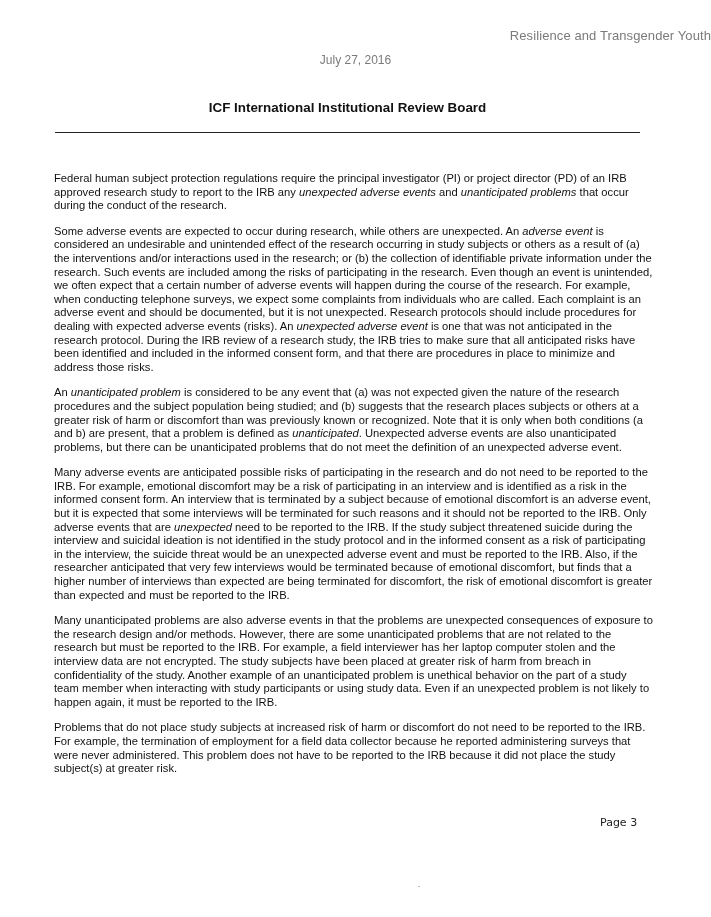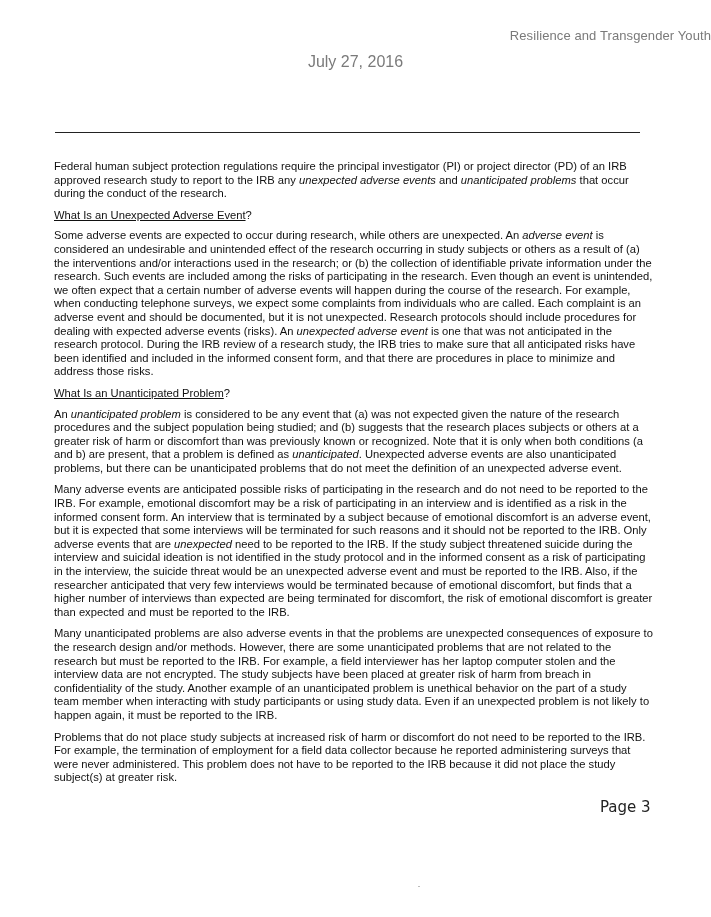--- a/index.html
+++ b/index.html
@@ -24,21 +24,21 @@
       font-size: 13px;
       color: #7a7a7a;
       letter-spacing: 0.1px;
     }
     .header-line2 {
       position: absolute;
       top: 53px;
       left: 0;
       width: 711px;
       text-align: center;
-      font-size: 16px;
+      font-size: 12px;
       color: #7a7a7a;
     }
     .title-block {
       position: absolute;
       top: 100px;
       left: 55px;
       width: 585px;
       text-align: center;
       font-weight: bold;
       font-size: 13.4px;
@@ -56,63 +56,62 @@
     .body-text {
       position: absolute;
       top: 160px;
       left: 54px;
       width: 600px;
       font-size: 11.2px;
       line-height: 13.6px;
       color: #111;
     }
     .body-text p {
-      margin: 0 0 8px 0;
+      margin: 12px 0 8px 0;
     }
     .body-text .heading {
       margin: 0 0 7px 0;
     }
     .heading .u {
       text-decoration: underline;
     }
     em { font-style: italic; }
     .page-number {
       position: absolute;
-      top: 798px;
+      top: 816px;
       left: 600px;
       font-family: "DejaVu Sans", sans-serif;
-      font-size: 15px;
+      font-size: 11px;
       color: #222;
     }
     .speck {
       position: absolute;
       top: 886px;
       left: 418px;
       width: 2px;
       height: 1px;
       background: #bbb;
     }
   </style>
 </head>
 <body>
 
 <div class="header-line1">Resilience and Transgender Youth</div>
 <div class="header-line2">July 27, 2016</div>
 
 <div class="title-block">
+  <div>ICF International Institutional Review Board</div>
 </div>
 <div class="rule"></div>
 
 <div class="body-text">
   <p><span>Federal human subject protection regulations require the principal investigator (PI) or project director (PD) of an IRB approved research study to report to the IRB any </span><em>unexpected adverse events</em><span> and </span><em>unanticipated problems</em><span> that occur during the conduct of the research.</span></p>
 
-  <p class="heading"><span class="u">What Is an Unexpected Adverse Event</span><span>?</span></p>
   <p><span>Some adverse events are expected to occur during research, while others are unexpected.   An </span><em>adverse event</em><span> is considered an undesirable and unintended effect of the research occurring in study subjects or others as a result of (a) the interventions and/or interactions used in the research; or (b) the collection of identifiable private information under the research.  Such events are included among the risks of participating in the research. Even though an event is unintended, we often expect that a certain number of adverse events will happen during the course of the research.  For example, when conducting telephone surveys, we expect some complaints from individuals who are called.  Each complaint is an adverse event and should be documented, but it is not unexpected.  Research protocols should include procedures for dealing with expected adverse events (risks).  An </span><em>unexpected adverse event</em><span> is one that was not anticipated in the research protocol.  During the IRB review of a research study, the IRB tries to make sure that all anticipated risks have been identified and included in the informed consent form, and that there are procedures in place to minimize and address those risks.</span></p>
 
-  <p class="heading"><span class="u">What Is an Unanticipated Problem</span><span>?</span></p>
   <p><span>An </span><em>unanticipated problem</em><span> is considered to be any event that (a) was not expected given the nature of the research procedures and the subject population being studied; and (b) suggests that the research places subjects or others at a greater risk of harm or discomfort than was previously known or recognized.  Note that it is only when both conditions (a and b) are present, that a problem is defined as </span><em>unanticipated</em><span>.  Unexpected adverse events are also unanticipated problems, but there can be unanticipated problems that do not meet the definition of an unexpected adverse event.</span></p>
 
   <p><span>Many adverse events are anticipated possible risks of participating in the research and do not need to be reported to the IRB.  For example, emotional discomfort may be a risk of participating in an interview and is identified as a risk in the informed consent form.  An interview that is terminated by a subject because of emotional discomfort is an adverse event, but it is expected that some interviews will be terminated for such reasons and it should not be reported to the IRB.  Only adverse events that are </span><em>unexpected</em><span> need to be reported to the IRB.  If the study subject threatened suicide during the interview and suicidal ideation is not identified in the study protocol and in the informed consent as a risk of participating in the interview, the suicide threat would be an unexpected adverse event and must be reported to the IRB.  Also, if the researcher anticipated that very few interviews would be terminated because of emotional discomfort, but finds that a higher number of interviews than expected are being terminated for discomfort, the risk of emotional discomfort is greater than expected and must be reported to the IRB.</span></p>
   <p>Many unanticipated problems are also adverse events in that the problems are unexpected consequences of exposure to the research design and/or methods.  However, there are some unanticipated problems that are not related to the research but must be reported to the IRB.  For example, a field interviewer has her laptop computer stolen and the interview data are not encrypted.  The study subjects have been placed at greater risk of harm from breach in confidentiality of the study.  Another example of an unanticipated problem is unethical behavior on the part of a study team member when interacting with study participants or using study data.  Even if an unexpected problem is not likely to happen again, it must be reported to the IRB.</p>
   <p>Problems that do not place study subjects at increased risk of harm or discomfort do not need to be reported to the IRB.  For example, the termination of employment for a field data collector because he reported administering surveys that were never administered.  This problem does not have to be reported to the IRB because it did not place the study subject(s) at greater risk.</p>
 </div>
 
 <div class="page-number">Page 3</div>
 <div class="speck"></div>
 

